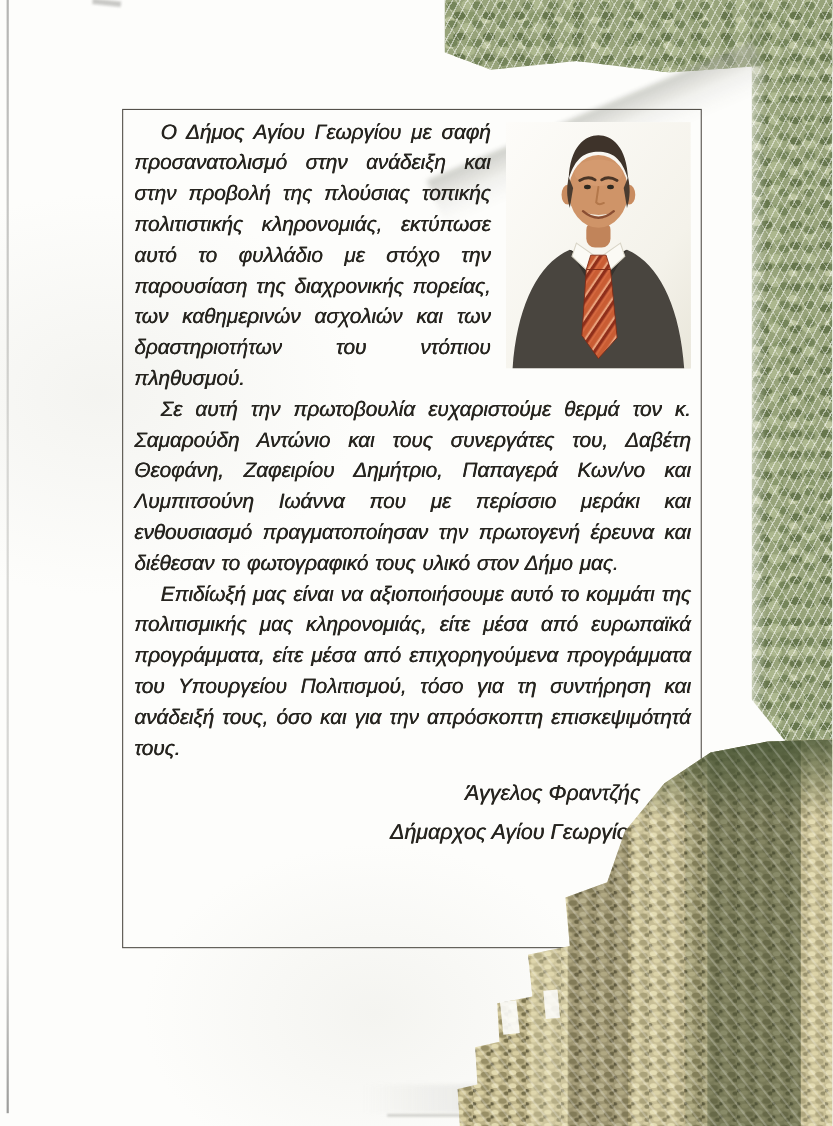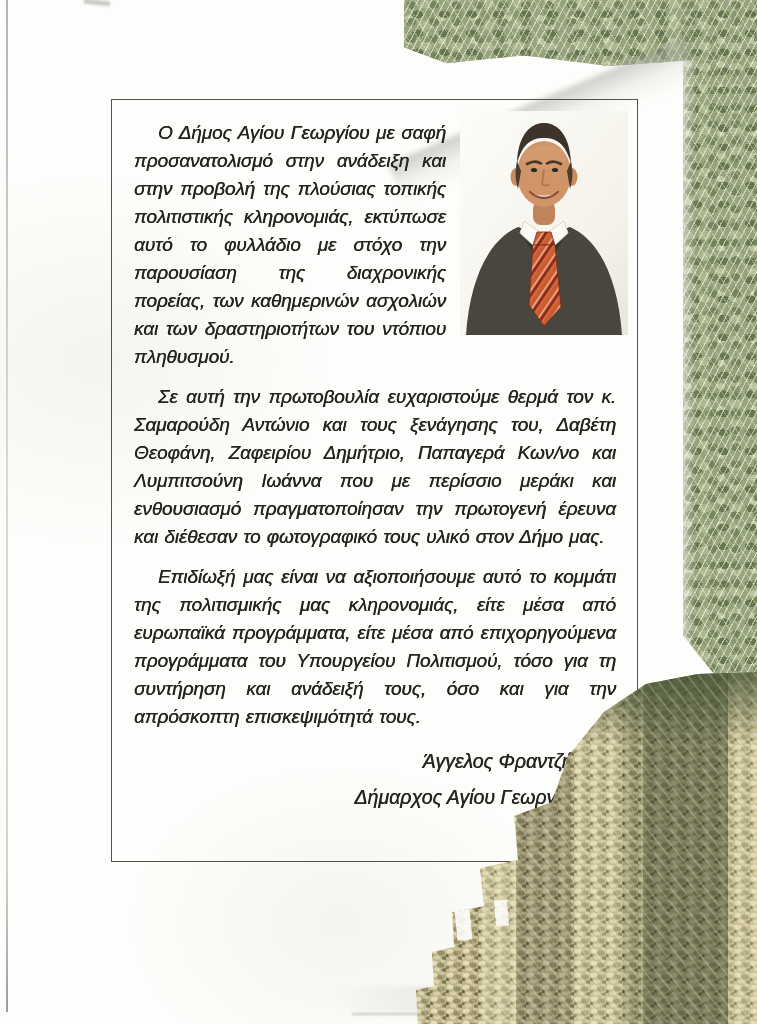--- a/index.html
+++ b/index.html
@@ -46,21 +46,21 @@
     -webkit-mask-image:linear-gradient(to right, rgba(0,0,0,.55), #000 14px);
     mask-image:linear-gradient(to right, rgba(0,0,0,.55), #000 14px);}
 
   .sheet-edge{position:absolute;left:388px;top:164px;width:322px;height:44px;
     background:linear-gradient(to bottom, rgba(158,160,150,.5), rgba(210,210,204,.25) 55%, rgba(250,250,248,0));
     transform:rotate(-23deg);transform-origin:left top;filter:blur(2.5px);}
 
   
   .textbox{position:absolute;left:111px;top:99px;width:527px;height:763px;
     box-sizing:border-box;border:1.5px solid #54514b;padding:7px 9px 0 10px;}
-  .textbox p{margin:12px;text-align:justify;text-indent:24px;
+  .textbox p{margin:0;text-align:justify;text-indent:24px;
     font-style:italic;font-weight:400;font-size:19px;line-height:28px;
     color:#26241f;text-shadow:0.35px 0 0;word-spacing:1px;letter-spacing:-0.1px;}
   .signature{margin-top:8px;text-align:right;padding-right:46px;
     font-style:italic;font-size:19.5px;line-height:36px;color:#26241f;text-shadow:0.4px 0 0;}
 
   
   .photo-frame{float:right;width:168px;height:224px;margin:4px 0 10px 14px;
     background:linear-gradient(135deg,#fefefc 55%,#f2f0e9 80%,#e9e6dc);}
   .photo-frame svg{display:block;width:100%;height:100%;}
 
@@ -132,21 +132,21 @@
           <ellipse cx="74" cy="59" rx="3.1" ry="2" fill="#2e2920"></ellipse>
           <ellipse cx="95" cy="59" rx="3.1" ry="2" fill="#2e2920"></ellipse>
           <path d="M84,59 L82,73 Q84.5,76 89,73.5" stroke="#b3774a" stroke-width="1.8" fill="none" stroke-linecap="round"></path>
           <path d="M71,82 Q84,93 98,82 Q84,87 71,82 Z" fill="#f1e8da"></path>
           <path d="M70,81 Q84,93 98,81" stroke="#8a4e32" stroke-width="2.2" fill="none" stroke-linecap="round"></path>
         </g>
       </svg>
     </div>
 
     <p>Ο Δήμος Αγίου Γεωργίου με σαφή προσανατολισμό στην ανάδειξη και στην προβολή της πλούσιας τοπικής πολιτιστικής κληρονομιάς, εκτύπωσε αυτό το φυλλάδιο με στόχο την παρουσίαση της διαχρονικής πορείας, των καθημερινών ασχολιών και των δραστηριοτήτων του ντόπιου πληθυσμού.</p>
-    <p>Σε αυτή την πρωτοβουλία ευχαριστούμε θερμά τον κ. Σαμαρούδη Αντώνιο και τους ξενάγησης του, Δαβέτη Θεοφάνη, Ζαφειρίου Δημήτριο, Παπαγερά Κων/νο και Λυμπιτσούνη Ιωάννα που με περίσσιο μεράκι και ενθουσιασμό πραγματοποίησαν την πρωτογενή έρευνα και διέθεσαν το φωτογραφικό τους υλικό στον Δήμο μας.</p>
+    <p>Σε αυτή την πρωτοβουλία ευχαριστούμε θερμά τον κ. Σαμαρούδη Αντώνιο και τους συνεργάτες του, Δαβέτη Θεοφάνη, Ζαφειρίου Δημήτριο, Παπαγερά Κων/νο και Λυμπιτσούνη Ιωάννα που με περίσσιο μεράκι και ενθουσιασμό πραγματοποίησαν την πρωτογενή έρευνα και διέθεσαν το φωτογραφικό τους υλικό στον Δήμο μας.</p>
     <p>Επιδίωξή μας είναι να αξιοποιήσουμε αυτό το κομμάτι της πολιτισμικής μας κληρονομιάς, είτε μέσα από ευρωπαϊκά προγράμματα, είτε μέσα από επιχορηγούμενα προγράμματα του Υπουργείου Πολιτισμού, τόσο για τη συντήρηση και ανάδειξή τους, όσο και για την απρόσκοπτη επισκεψιμότητά τους.</p>
 
     <div class="signature">
       <div>Άγγελος Φραντζής</div>
       <div>Δήμαρχος Αγίου Γεωργίου</div>
     </div>
   </div>
 
   <svg class="ruins" viewBox="0 0 359 352" aria-hidden="true">
     <defs>

